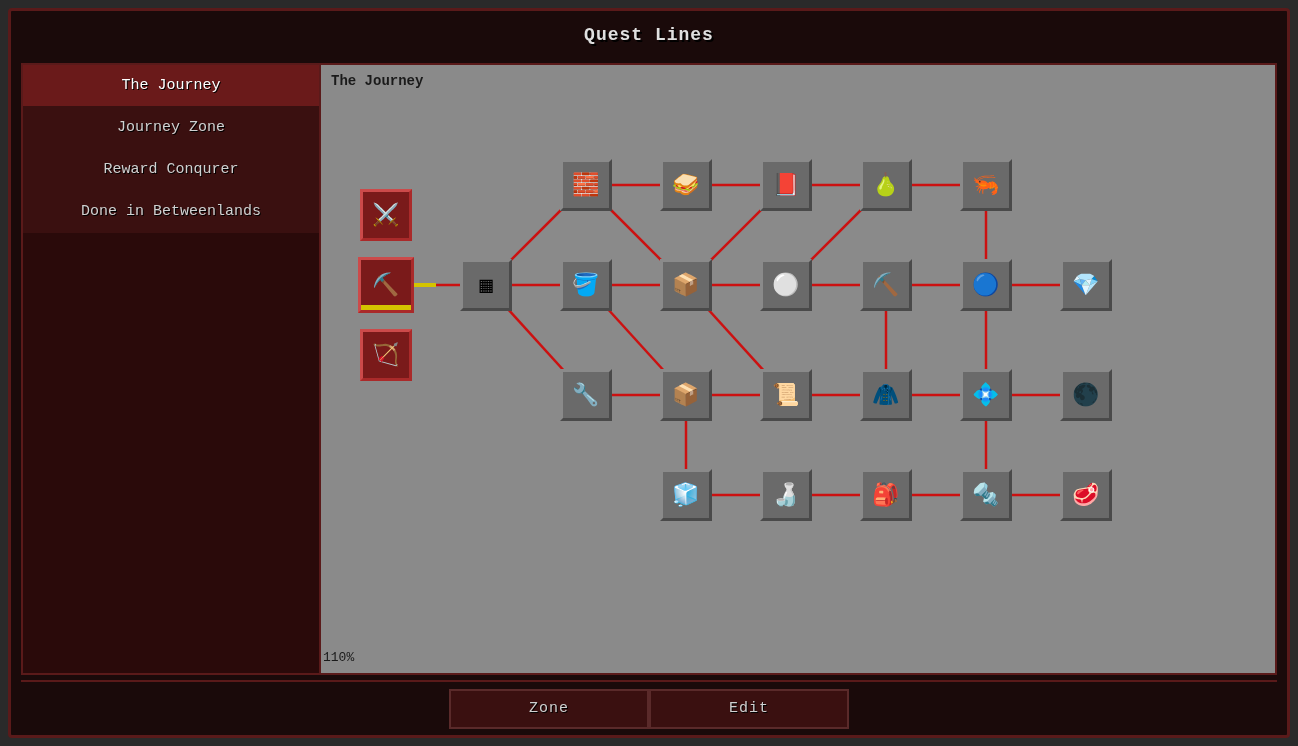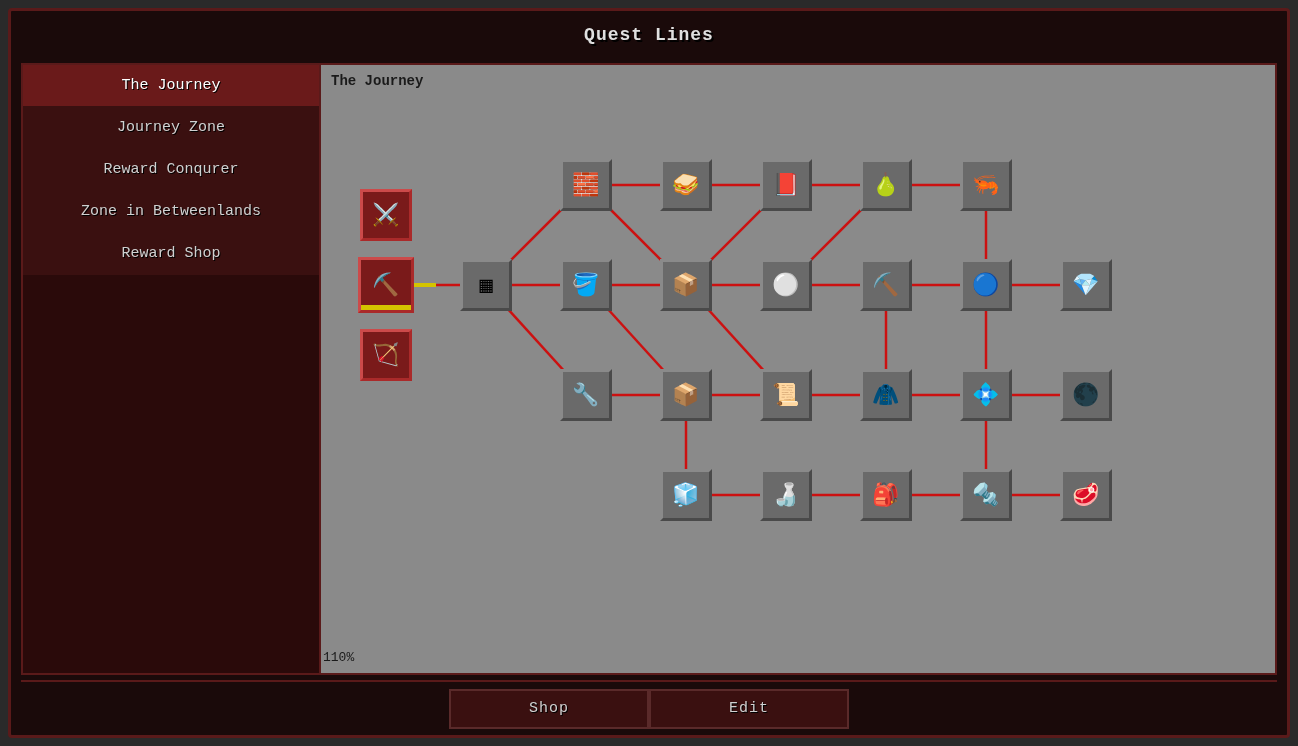--- a/index.html
+++ b/index.html
@@ -190,22 +190,21 @@
     <h1>Quest Lines</h1>
   </div>
 
   <div id="main-content">
 
     <div id="sidebar">
 
     <div class="sidebar-item active">The Journey</div>
         <div class="sidebar-item">Journey Zone</div>
         <div class="sidebar-item">Reward Conqurer</div>
-        <div class="sidebar-item">Zone in Betweenlands</div>
-        <div class="sidebar-item">Reward Shop</div>
+        <div class="sidebar-item">Done in Betweenlands</div>
       </div>
 
     <div id="quest-panel">
       <div id="quest-panel-title">The Journey</div>
 
       <div id="quest-graph">
         <svg id="connections-svg">
             <line x1="65" y1="190" x2="165" y2="190" stroke="#cc1111" stroke-width="2.5"></line>
             <line x1="165" y1="190" x2="265" y2="90" stroke="#cc1111" stroke-width="2.5"></line>
             <line x1="165" y1="190" x2="265" y2="190" stroke="#cc1111" stroke-width="2.5"></line>
@@ -324,16 +323,16 @@
             <div class="yellow-bar"></div>
           </div>
         </div>
 
       <div id="zoom-label">110%</div>
     </div>
 
   </div>
 
   <div id="bottom-bar">
-    <button class="bottom-btn">Shop</button>
+    <button class="bottom-btn">Zone</button>
     <button class="bottom-btn">Edit</button>
   </div>
 </div>
 
 </body></html>

